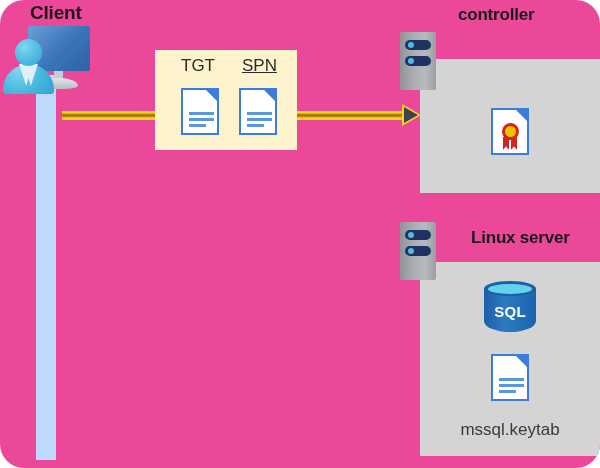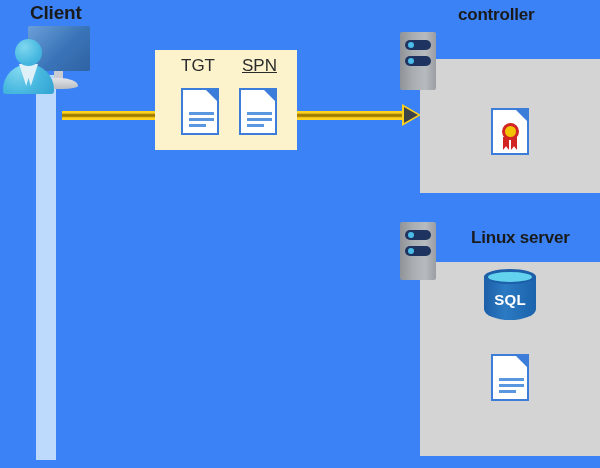--- a/index.html
+++ b/index.html
@@ -7,22 +7,23 @@
     padding: 0;
     background: #ffffff;
   }
   body {
     font-family: "Liberation Sans", sans-serif;
   }
   #canvas {
     position: relative;
     width: 600px;
     height: 468px;
-    background: #3b82f6;
+    background: #ec4899;
     overflow: hidden;
+    border-radius: 24px;
   }
 
   
   .hdr {
     position: absolute;
     font-weight: bold;
     color: #1a1a1a;
     letter-spacing: -0.2px;
   }
   #client-label {
@@ -275,21 +276,21 @@
     height: 13px;
     background: #d32424;
   }
   .seal-rib.rl { left: 10px; clip-path: polygon(0 0, 100% 0, 100% 100%, 50% 72%, 0 100%); }
   .seal-rib.rr { left: 18px; clip-path: polygon(0 0, 100% 0, 100% 100%, 50% 72%, 0 100%); }
 
   
   #sql-db {
     position: absolute;
     left: 484px;
-    top: 269px;
+    top: 281px;
     width: 62px;
     height: 56px;
   }
   .db-body {
     position: absolute;
     left: 0;
     top: 7px;
     width: 52px;
     height: 44px;
     background: linear-gradient(90deg, #1d5fa8 0%, #2b7ac2 40%, #1b63ad 100%);
@@ -420,14 +421,15 @@
     <div class="db-text">SQL</div>
   </div>
 
   <div class="doc" id="keytab-doc">
     <div class="doc-fold"></div>
     <div class="doc-line l1"></div>
     <div class="doc-line l2"></div>
     <div class="doc-line l3"></div>
   </div>
 
+  <div id="keytab-caption">mssql.keytab</div>
 
 </div>
 
 </body></html>

